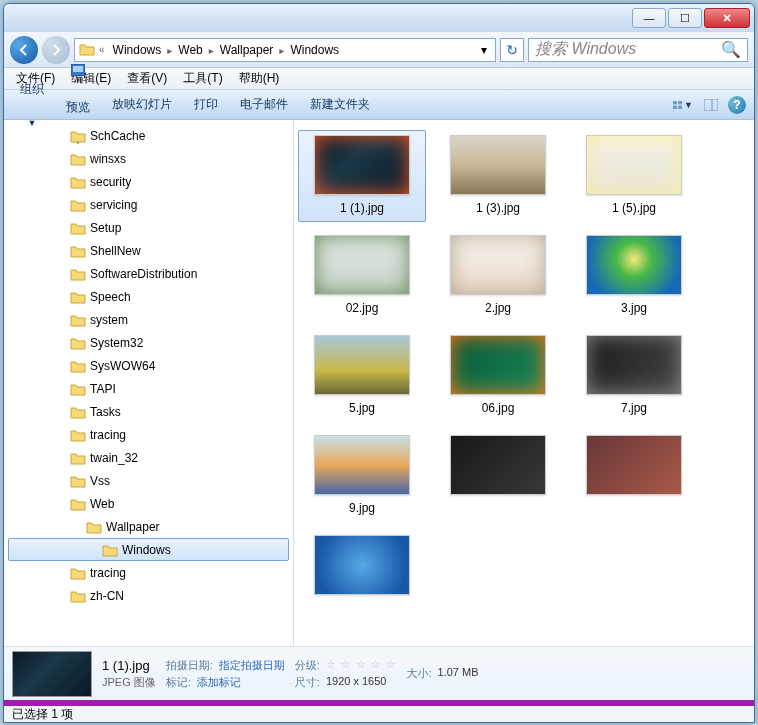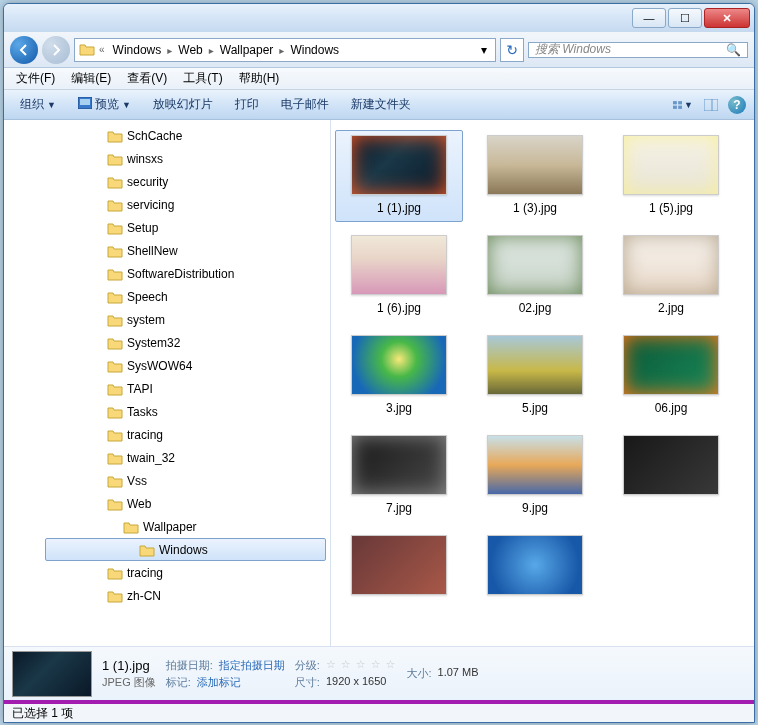--- a/index.html
+++ b/index.html
@@ -12,31 +12,31 @@
 .navbar { height: 36px; background: linear-gradient(to bottom, #f2f6fb, #dde8f5); border-bottom: 1px solid #b5c7de; display: flex; align-items: center; padding: 0 6px; gap: 4px; }
 .navbtn { width: 28px; height: 28px; border-radius: 50%; display: flex; align-items: center; justify-content: center; cursor: pointer; }
 .navbtn.back { background: radial-gradient(circle at 30% 30%, #5ba8e8, #1258a8); color: #fff; }
 .navbtn.fwd { background: radial-gradient(circle at 30% 30%, #d0ddeb, #a8bdd4); color: #fff; }
 .addrbox { flex: 1; height: 24px; background: #fff; border: 1px solid #8aa8c8; display: flex; align-items: center; padding: 0 4px; gap: 2px; font-size: 12px; }
 .addrbox .foldicon { width: 16px; height: 16px; }
 .crumb { padding: 0 4px; cursor: pointer; white-space: nowrap; }
 .crumbsep { color: #666; font-size: 10px; padding: 0 2px; }
 .addrbox .drop { margin-left: auto; padding: 0 4px; cursor: pointer; }
 .refreshbtn { width: 24px; height: 24px; background: #fff; border: 1px solid #8aa8c8; display: flex; align-items: center; justify-content: center; cursor: pointer; color: #2a6ab8; font-size: 14px; }
-.searchbox { width: 220px; height: 16px; background: #fff; border: 1px solid #8aa8c8; display: flex; align-items: center; padding: 0 6px; font-size: 12px; color: #888; font-style: italic; }
+.searchbox { width: 220px; height: 24px; background: #fff; border: 1px solid #8aa8c8; display: flex; align-items: center; padding: 0 6px; font-size: 16px; color: #888; font-style: italic; }
 .searchbox .sicon { margin-left: auto; color: #2a6ab8; font-style: normal; }
 .menubar { height: 22px; background: linear-gradient(to bottom, #f7fafd, #e9f0f8); border-bottom: 1px solid #c5d3e5; display: flex; align-items: center; padding: 0 4px; font-size: 12px; }
 .menuitem { padding: 2px 8px; cursor: pointer; }
 .toolbar { height: 30px; background: linear-gradient(to bottom, #eaf3fc, #d2e4f7 50%, #bed7f0); border-bottom: 1px solid #a8c0dc; display: flex; align-items: center; padding: 0 8px; gap: 6px; font-size: 12px; color: #1a3a68; }
-.tbtn { padding: 3px 8px; cursor: pointer; display: flex; align-items: center; gap: 3px; }
+.tbtn { padding: 3px 8px; cursor: pointer; display: flex; align-items: center; gap: 20px; flex-direction: column; }
 .tbtn .dd { font-size: 9px; }
 .toolbar .right { margin-left: auto; display: flex; gap: 6px; align-items: center; }
 .iconbtn { width: 22px; height: 20px; border: 1px solid transparent; display: flex; align-items: center; justify-content: center; cursor: pointer; }
 .helpbtn { width: 18px; height: 18px; border-radius: 50%; background: radial-gradient(circle at 30% 30%, #7bc, #1a7ab8); color: #fff; font-size: 12px; font-weight: bold; display: flex; align-items: center; justify-content: center; cursor: pointer; }
-.body { flex: 1; display: flex; overflow: hidden; margin-left: 37px; }
+.body { flex: 1; display: flex; overflow: hidden; }
 .tree { width: 290px; border-right: 1px solid #d8e2ee; overflow-y: scroll; font-size: 12px; padding: 4px 0; position: relative; }
 .treeitem { display: flex; align-items: center; height: 23px; padding-left: 66px; cursor: pointer; gap: 4px; white-space: nowrap; }
 .treeitem.d2 { padding-left: 82px; }
 .treeitem.d3 { padding-left: 98px; }
 .treeitem.sel { background: linear-gradient(to bottom, #ebf3fd, #cfe3fa); border: 1px solid #7da2ce; border-radius: 2px; margin: 0 4px; padding-left: 93px; }
 .foldericon { width: 16px; height: 14px; display: inline-block; }
 .foldericon svg { width: 100%; height: 100%; }
 .content { flex: 1; overflow-y: scroll; padding: 10px 4px; }
 .thumbgrid { display: flex; flex-wrap: wrap; gap: 8px 8px; }
 .thumbitem { width: 128px; display: flex; flex-direction: column; align-items: center; padding: 4px; cursor: pointer; border: 1px solid transparent; border-radius: 2px; }
@@ -46,21 +46,21 @@
 .details { height: 54px; border-top: 1px solid #d8e2ee; background: linear-gradient(to bottom, #f5f9fd, #eaf2fb); display: flex; align-items: center; padding: 4px 8px; gap: 10px; font-size: 12px; }
 .detthumb { width: 80px; height: 46px; border: 1px solid #999; }
 .detcol { display: flex; flex-direction: column; gap: 2px; }
 .detname { font-weight: normal; font-size: 13px; }
 .dettype { color: #666; font-size: 11px; }
 .detrow { display: flex; gap: 6px; font-size: 11px; }
 .detlabel { color: #5a7a9a; }
 .detval { color: #333; }
 .detval.link { color: #2a6ab8; }
 .stars { color: #ccc; letter-spacing: 1px; }
-.status { height: 22px; border-top: 4px solid #a21caf; background: #f2f6fb; display: flex; align-items: center; padding: 0 8px; font-size: 12px; }
+.status { height: 22px; border-top: 6px solid #a21caf; background: #f2f6fb; display: flex; align-items: center; padding: 0 8px; font-size: 12px; }
 ::-webkit-scrollbar { width: 17px; }
 ::-webkit-scrollbar-track { background: #f0f0f0; border-left: 1px solid #ddd; }
 ::-webkit-scrollbar-thumb { background: #c8c8c8; border: 1px solid #aaa; border-radius: 2px; }
 ::-webkit-scrollbar-button { height: 17px; background: #e8e8e8; border: 1px solid #ccc; }
 </style>
 </head>
 <body>
 
 <div class="window">
 
@@ -282,24 +282,20 @@
           </div>
           <div class="thumbitem">
             <div class="thumb" style="background: linear-gradient(rgb(216, 212, 200) 0%, rgb(200, 184, 152) 50%, rgb(138, 120, 88) 100%);"></div>
             <div class="thumbname">1 (3).jpg</div>
           </div>
           <div class="thumbitem">
             <div class="thumb" style="background: linear-gradient(rgb(245, 242, 232) 0%, rgb(232, 228, 212) 100%); box-shadow: rgb(248, 240, 160) 0px 0px 20px inset, rgba(0, 0, 0, 0.15) 0px 1px 2px;"></div>
             <div class="thumbname">1 (5).jpg</div>
           </div>
           <div class="thumbitem">
-            <div class="thumb" style="background: linear-gradient(to top, rgb(216, 152, 184) 0%, rgb(232, 212, 200) 60%, rgb(240, 232, 216) 100%);"></div>
-            <div class="thumbname">1 (6).jpg</div>
-          </div>
-          <div class="thumbitem">
             <div class="thumb" style="background: linear-gradient(rgb(224, 232, 228) 0%, rgb(200, 212, 200) 100%); box-shadow: rgb(106, 138, 90) 0px 0px 20px inset, rgba(0, 0, 0, 0.15) 0px 1px 2px;"></div>
             <div class="thumbname">02.jpg</div>
           </div>
           <div class="thumbitem">
             <div class="thumb" style="background: linear-gradient(rgb(248, 244, 240) 0%, rgb(232, 216, 200) 100%); box-shadow: rgb(184, 168, 144) 0px 0px 20px inset, rgba(0, 0, 0, 0.15) 0px 1px 2px;"></div>
             <div class="thumbname">2.jpg</div>
           </div>
           <div class="thumbitem">
             <div class="thumb" style="background: radial-gradient(circle at 50% 40%, rgb(248, 232, 120) 0%, rgb(72, 184, 72) 30%, rgb(24, 104, 184) 80%);"></div>
             <div class="thumbname">3.jpg</div>

